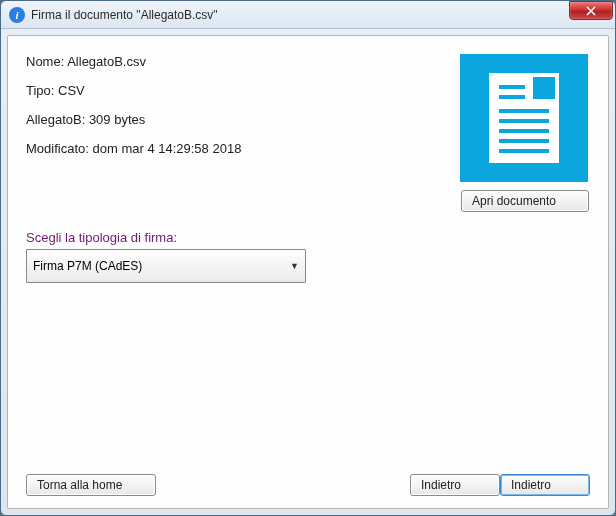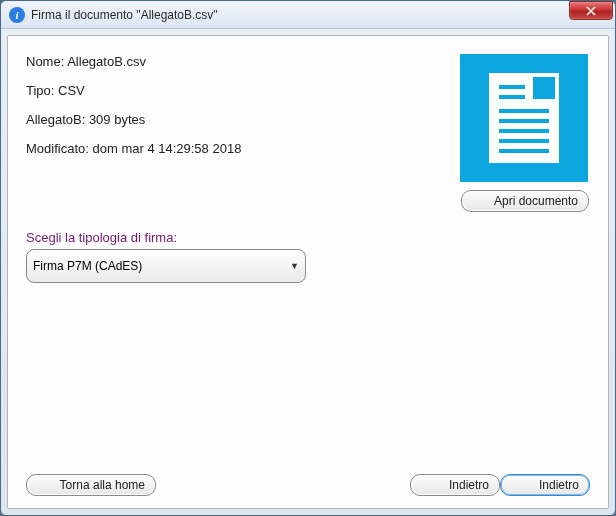--- a/index.html
+++ b/index.html
@@ -95,45 +95,45 @@
     height: 128px;
     background: #0aa6dd;
     display: flex;
     align-items: center;
     justify-content: center;
     margin-bottom: 8px;
   }
   .btn {
     background: linear-gradient(#fdfdfd, #e8e8e8);
     border: 1px solid #8a8a8a;
-    border-radius: 10px;
+    border-radius: 3px;
     padding: 3px 10px;
     font-size: 12px;
     color: #222;
     font-family: inherit;
     min-width: 90px;
-    text-align: right;
+    text-align: left;
     box-shadow: 0 0 0 1px #fff inset;
   }
   .btn.primary {
     border: 1px solid #3a8ad0;
     box-shadow: 0 0 0 1px #7ab8f0 inset;
   }
   .open-doc-btn { width: 128px; }
   .select-label {
     margin-top: 60px;
     font-size: 13px;
     color: #701a75;
     margin-bottom: 4px;
   }
   .select-box {
     width: 280px;
     height: 23px;
     border: 1px solid #888;
-    border-radius: 8px;
+    border-radius: 1px;
     background: linear-gradient(#fefefe,#eaeaea);
     display: flex;
     align-items: center;
     padding: 16px 6px;
     font-size: 12px;
     justify-content: space-between;
   }
   .select-arrow {
     font-size: 9px;
     color: #333;

